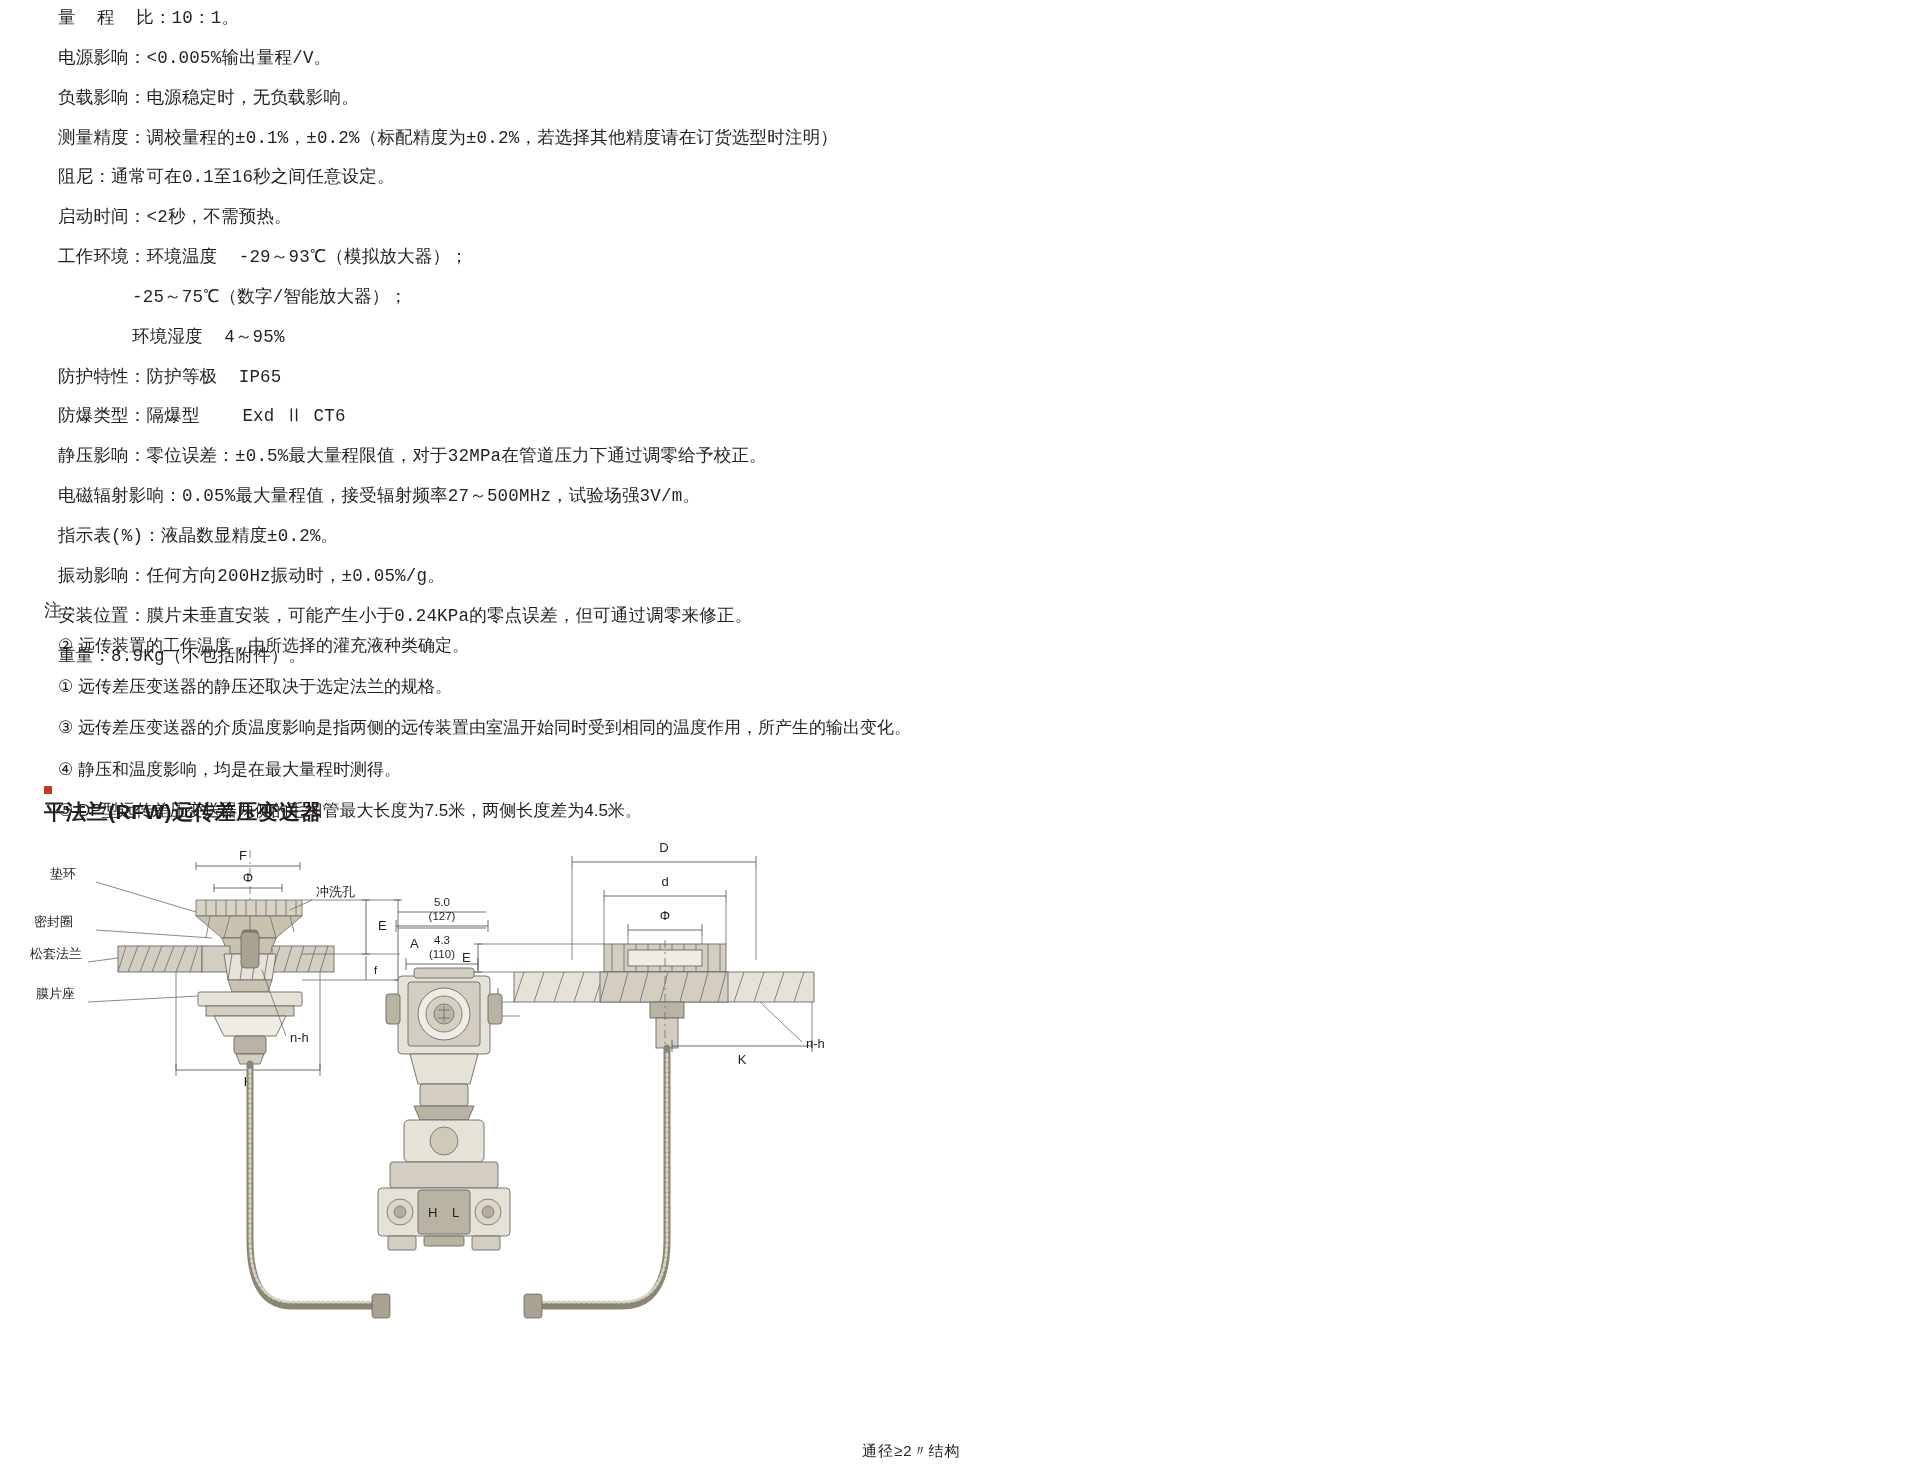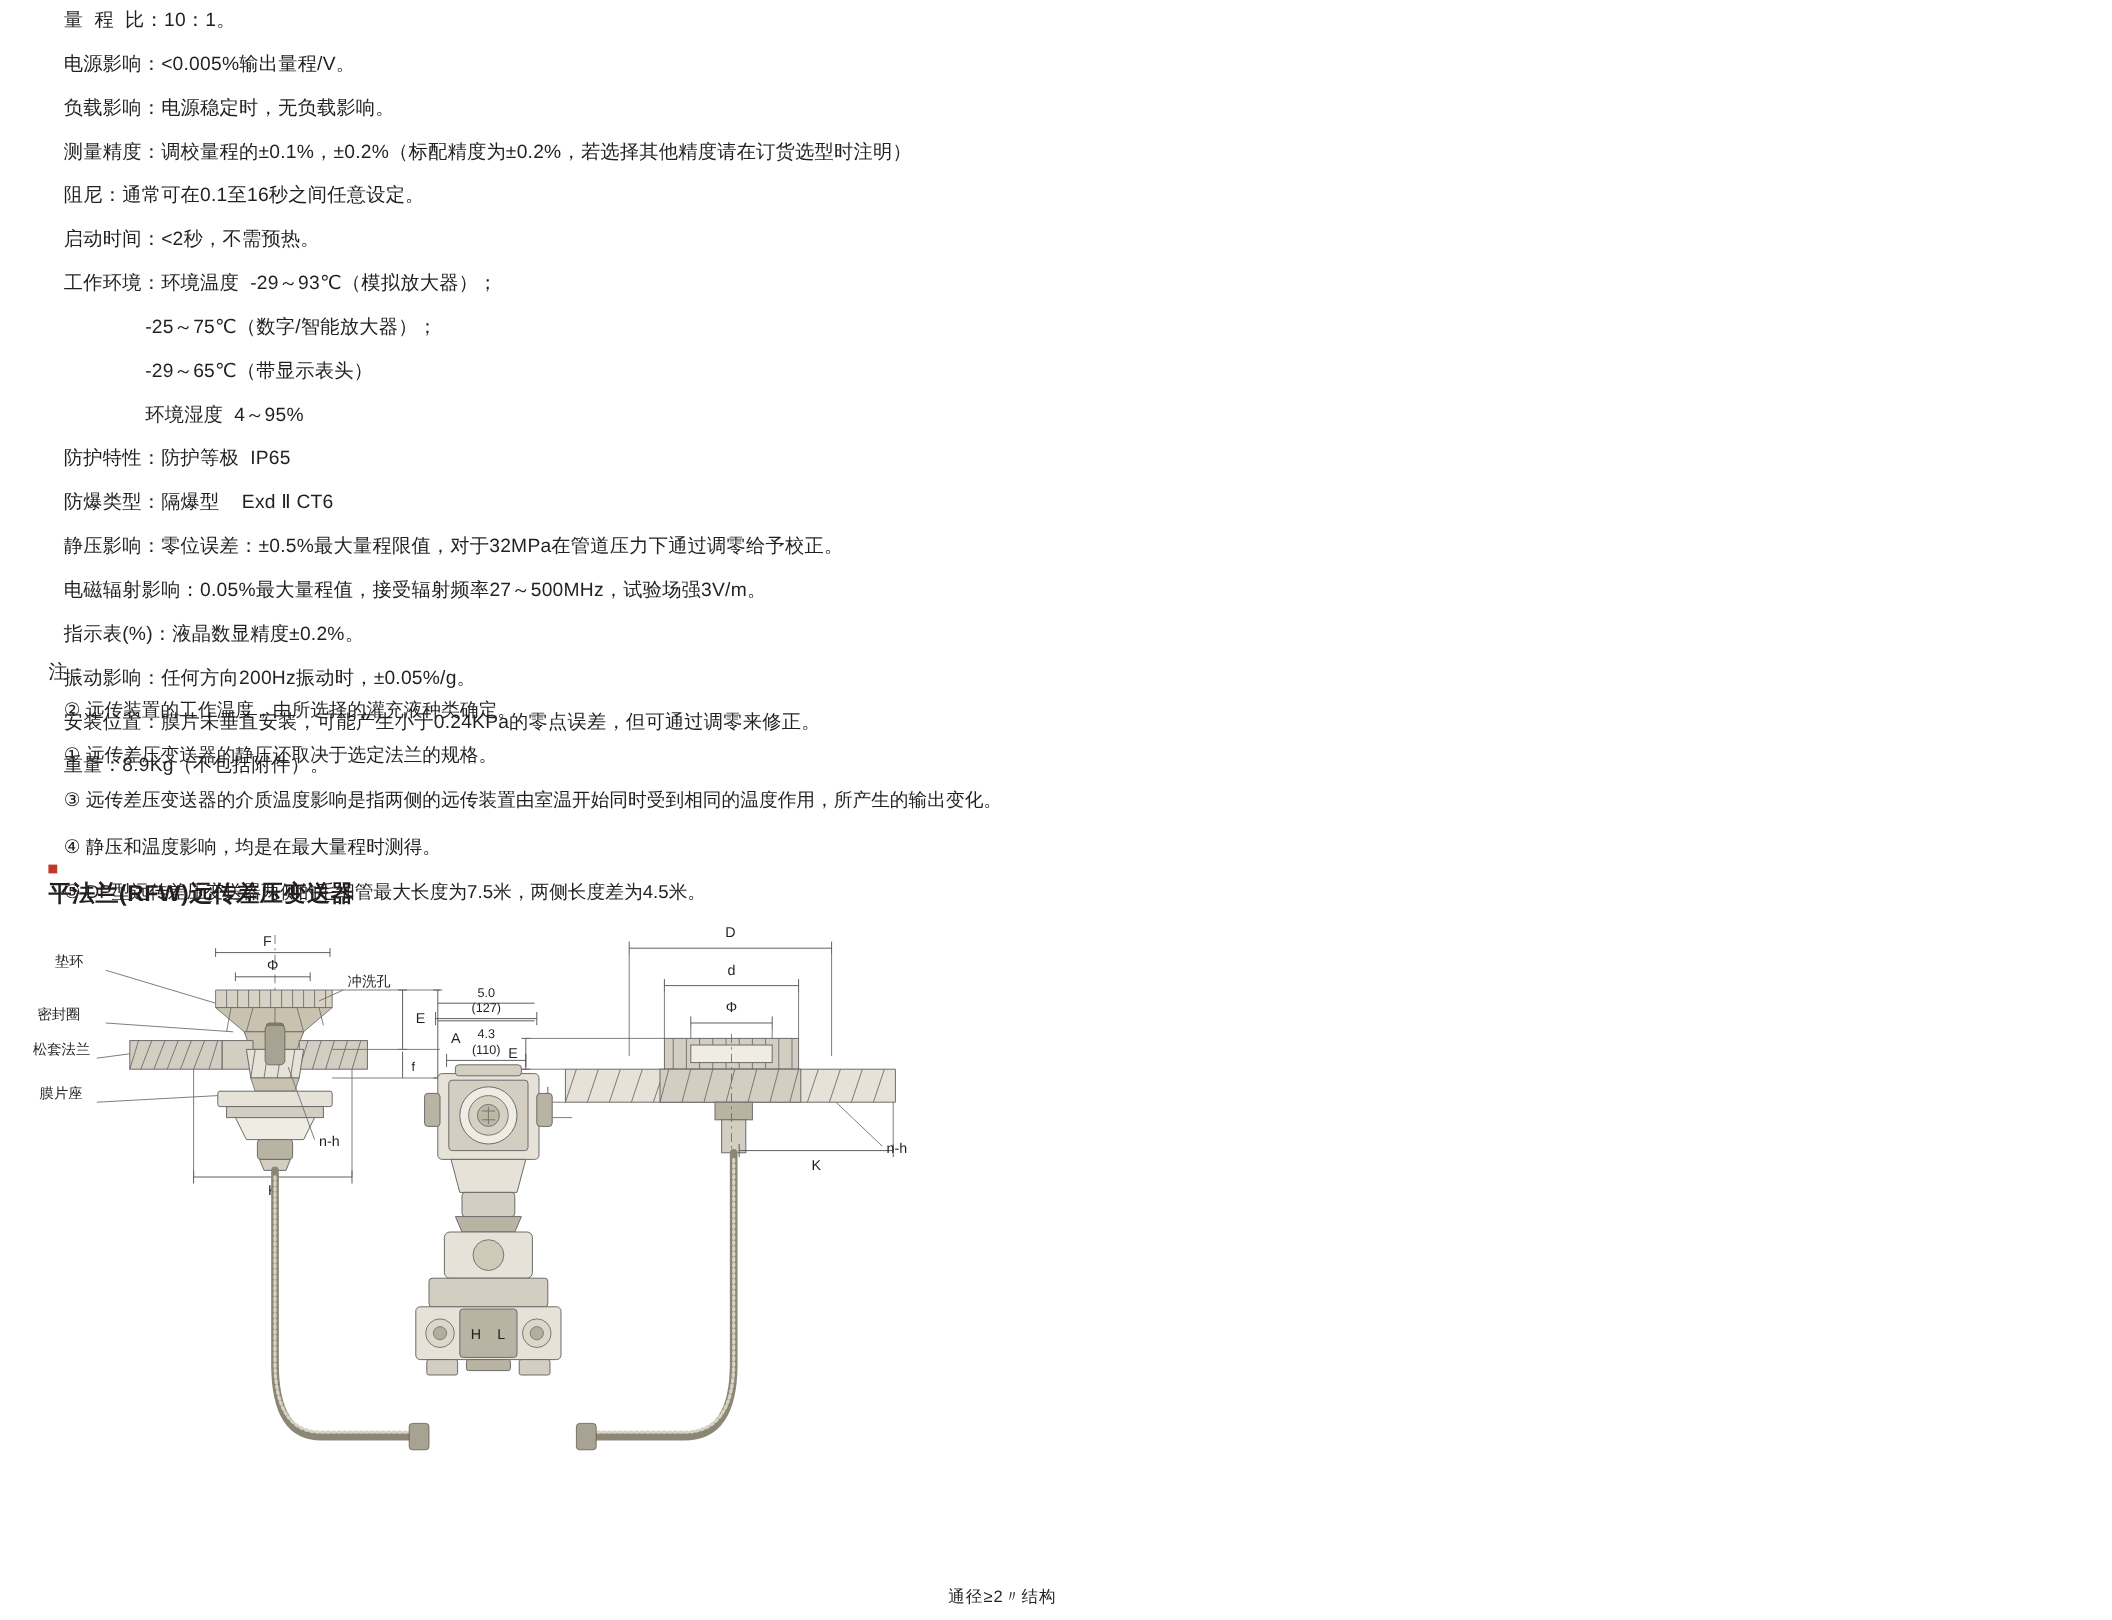--- a/index.html
+++ b/index.html
@@ -28,20 +28,21 @@
     top: 4px;
     width: 1300px;
   }
   .spec-line {
     font-size: 17.5px;
     line-height: 1.62;
     letter-spacing: 0.2px;
     white-space: pre;
     color: #231f20;
     margin: 0 0 11.5px 0;
+    font-family: Liberation Mono, monospace;
   }
   .spec-line.indent-1 { padding-left: 74px; }
   .note-head {
     position: absolute;
     left: 44px;
     top: 598px;
     font-size: 17.5px;
     color: #231f20;
   }
   .note-list {
@@ -111,21 +112,20 @@
 
   <div class="spec-list">
     <p class="spec-line">量  程  比：10：1。</p>
     <p class="spec-line">电源影响：&lt;0.005%输出量程/V。</p>
     <p class="spec-line">负载影响：电源稳定时，无负载影响。</p>
     <p class="spec-line">测量精度：调校量程的±0.1%，±0.2%（标配精度为±0.2%，若选择其他精度请在订货选型时注明）</p>
     <p class="spec-line">阻尼：通常可在0.1至16秒之间任意设定。</p>
     <p class="spec-line">启动时间：&lt;2秒，不需预热。</p>
     <p class="spec-line">工作环境：环境温度  -29～93℃（模拟放大器）；</p>
     <p class="spec-line indent-1">-25～75℃（数字/智能放大器）；</p>
-    <p class="spec-line indent-1">-29～65℃（带显示表头）</p>
     <p class="spec-line indent-1">环境湿度  4～95%</p>
     <p class="spec-line">防护特性：防护等极  IP65</p>
     <p class="spec-line">防爆类型：隔爆型    Exd Ⅱ CT6</p>
     <p class="spec-line">静压影响：零位误差：±0.5%最大量程限值，对于32MPa在管道压力下通过调零给予校正。</p>
     <p class="spec-line">电磁辐射影响：0.05%最大量程值，接受辐射频率27～500MHz，试验场强3V/m。</p>
     <p class="spec-line">指示表(%)：液晶数显精度±0.2%。</p>
     <p class="spec-line">振动影响：任何方向200Hz振动时，±0.05%/g。</p>
     <p class="spec-line">安装位置：膜片未垂直安装，可能产生小于0.24KPa的零点误差，但可通过调零来修正。</p>
     <p class="spec-line">重量：8.9Kg（不包括附件）。</p>
   </div>

